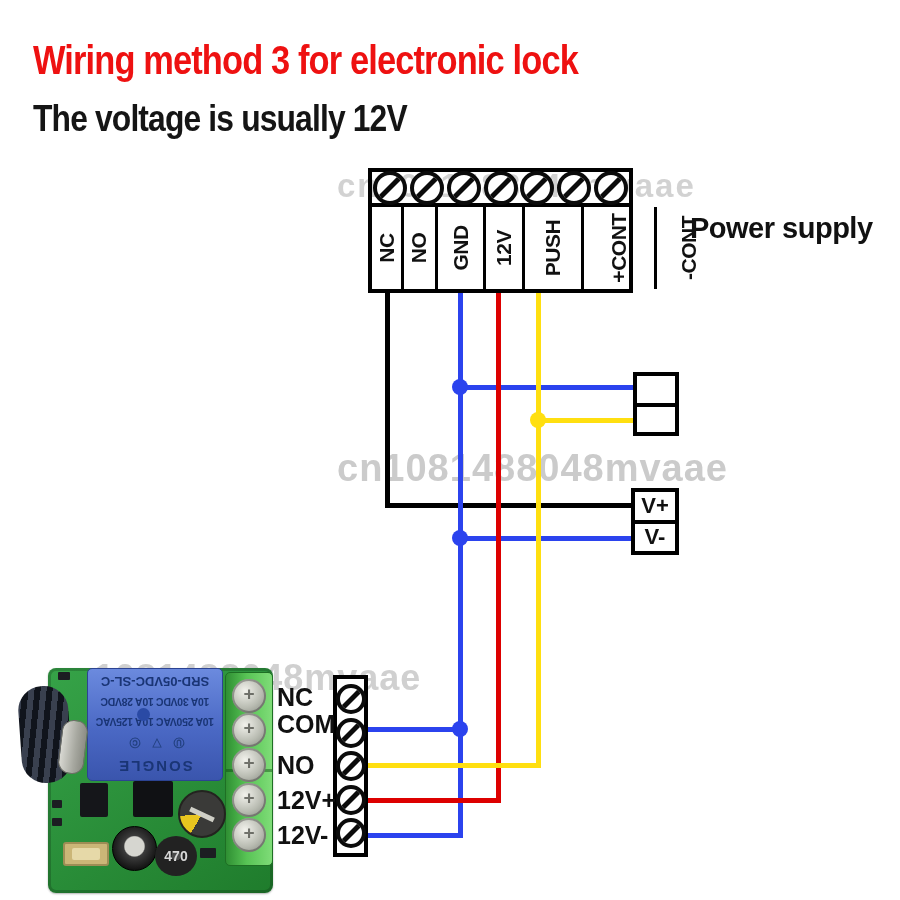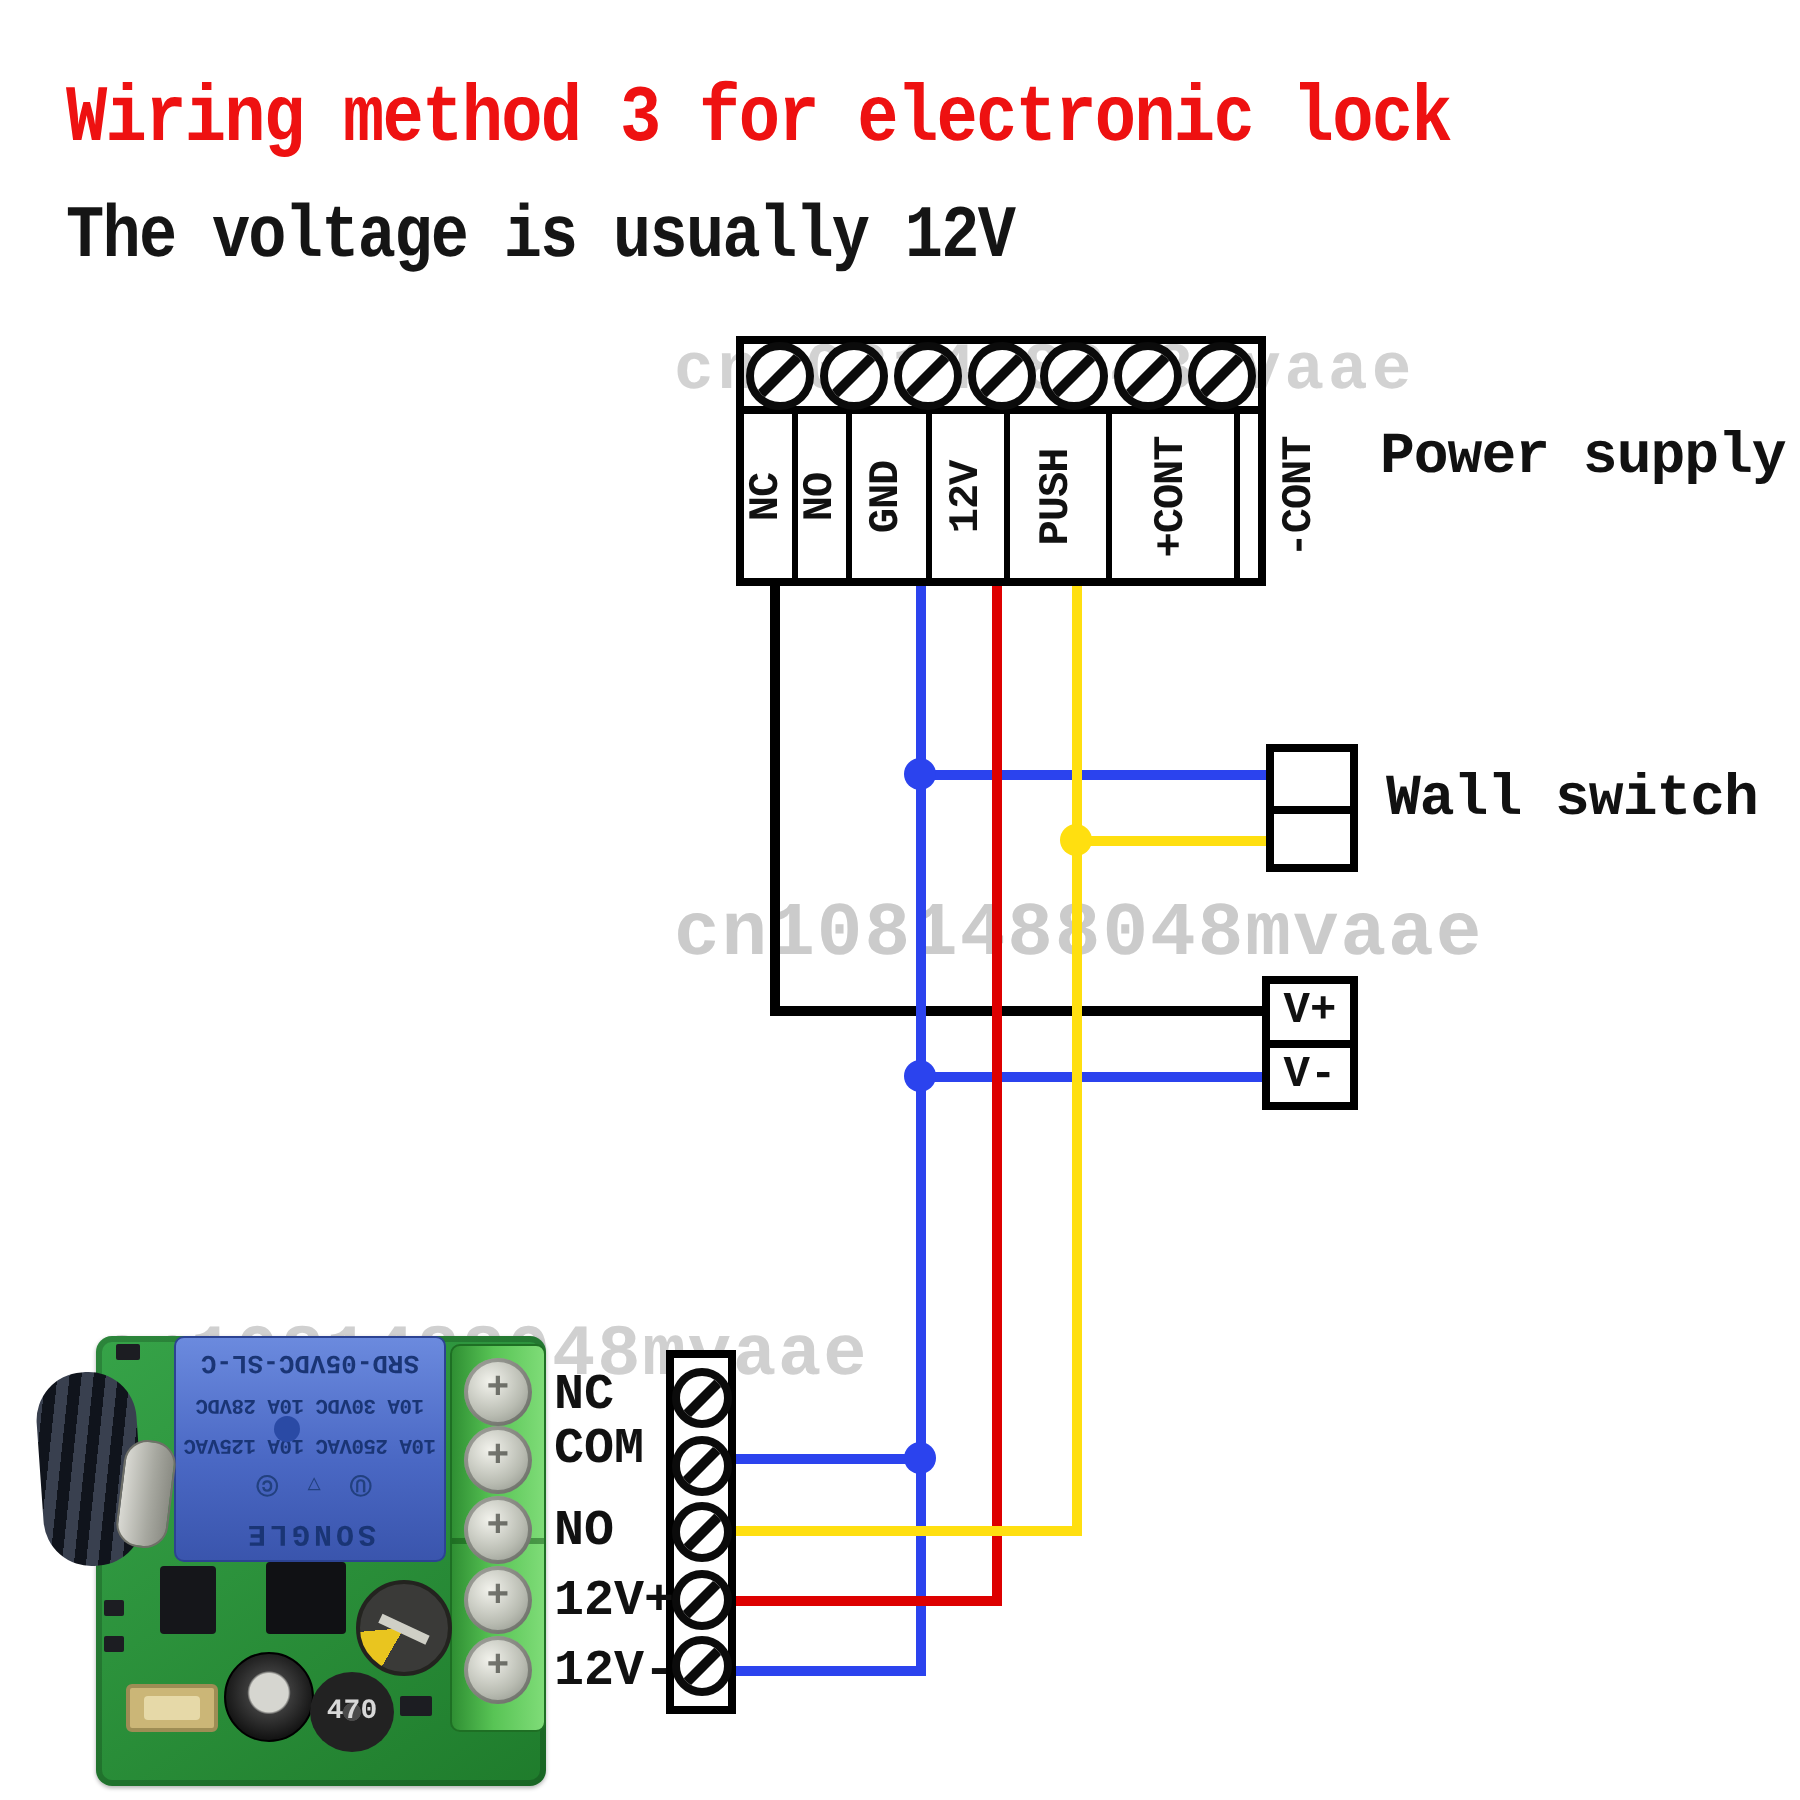--- a/index.html
+++ b/index.html
@@ -1,17 +1,17 @@
 <!DOCTYPE html>
 <html><head>
 <meta charset="utf-8">
 <style>
   html,body{margin:0;padding:0;background:#fff;}
   #stage{position:relative;width:900px;height:900px;background:#fff;overflow:hidden;
-         font-family:Liberation Mono, monospace;color:#111;}
+         font-family:Liberation Sans, sans-serif;color:#111;}
   .abs{position:absolute;}
 
   
   .h1{left:33px;top:38px;font-size:40px;font-weight:700;letter-spacing:-1px;
       transform:scaleX(.86);transform-origin:left top;white-space:nowrap;z-index:5;}
   .h2{left:33px;top:98px;font-size:37px;font-weight:700;letter-spacing:-1px;color:#151515;
       transform:scaleX(.86);transform-origin:left top;white-space:nowrap;z-index:5;}
 
   
   .wm{color:#cbcbcb;font-weight:700;white-space:nowrap;line-height:1;z-index:1;}
@@ -197,21 +197,20 @@
       <div class="cell">
           <span>+CONT</span>
         </div>
       <div class="cell">
           <span>-CONT</span>
         </div>
     </div>
   </div>
 
   <div class="abs biglabel" style="left:690px;top:212px;">Power supply</div>
-  <div class="abs biglabel" style="left:693px;top:383px;">Wall switch</div>
 
   <div class="abs wbox">
     <div class="divider"></div>
   </div>
 
   <div class="abs lbox">
     <div class="lcell top">V+</div>
     <div class="lcell">V-</div>
   </div>
 

